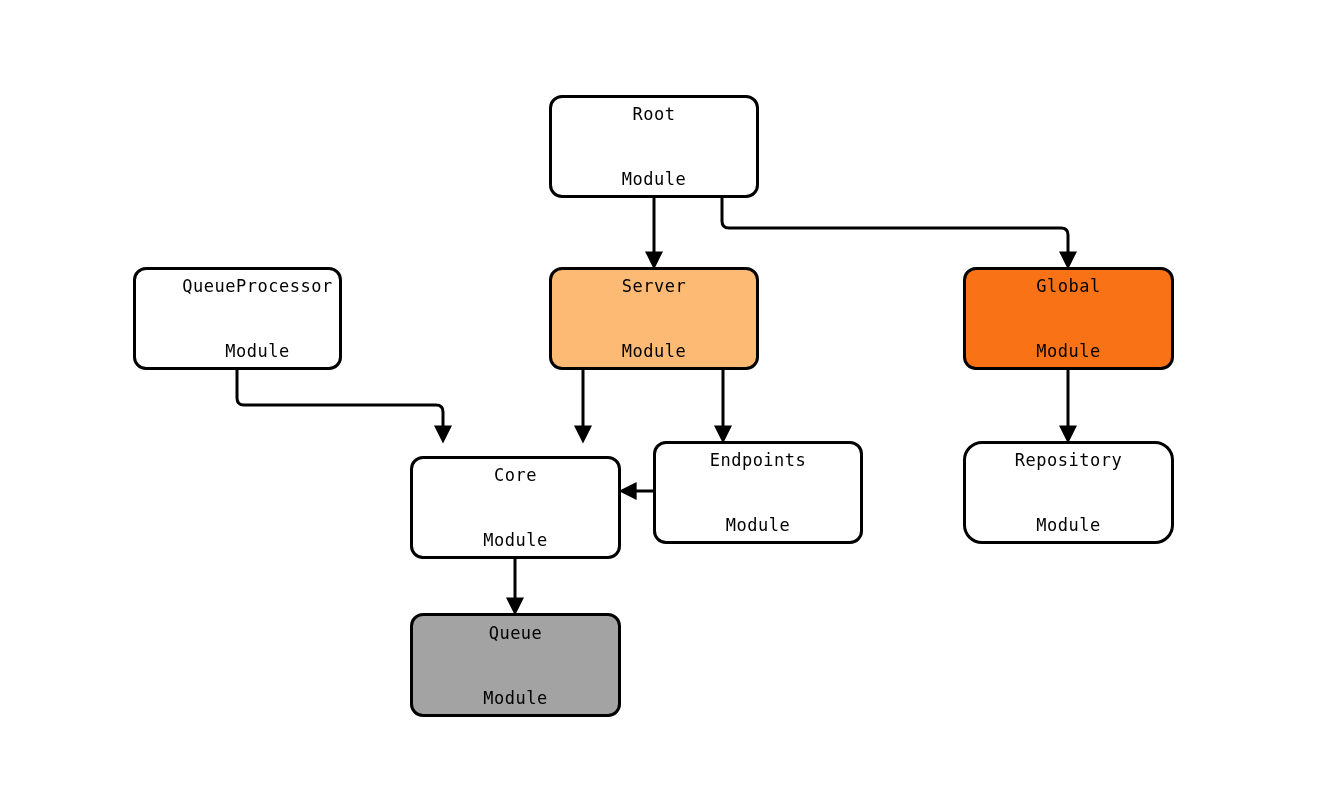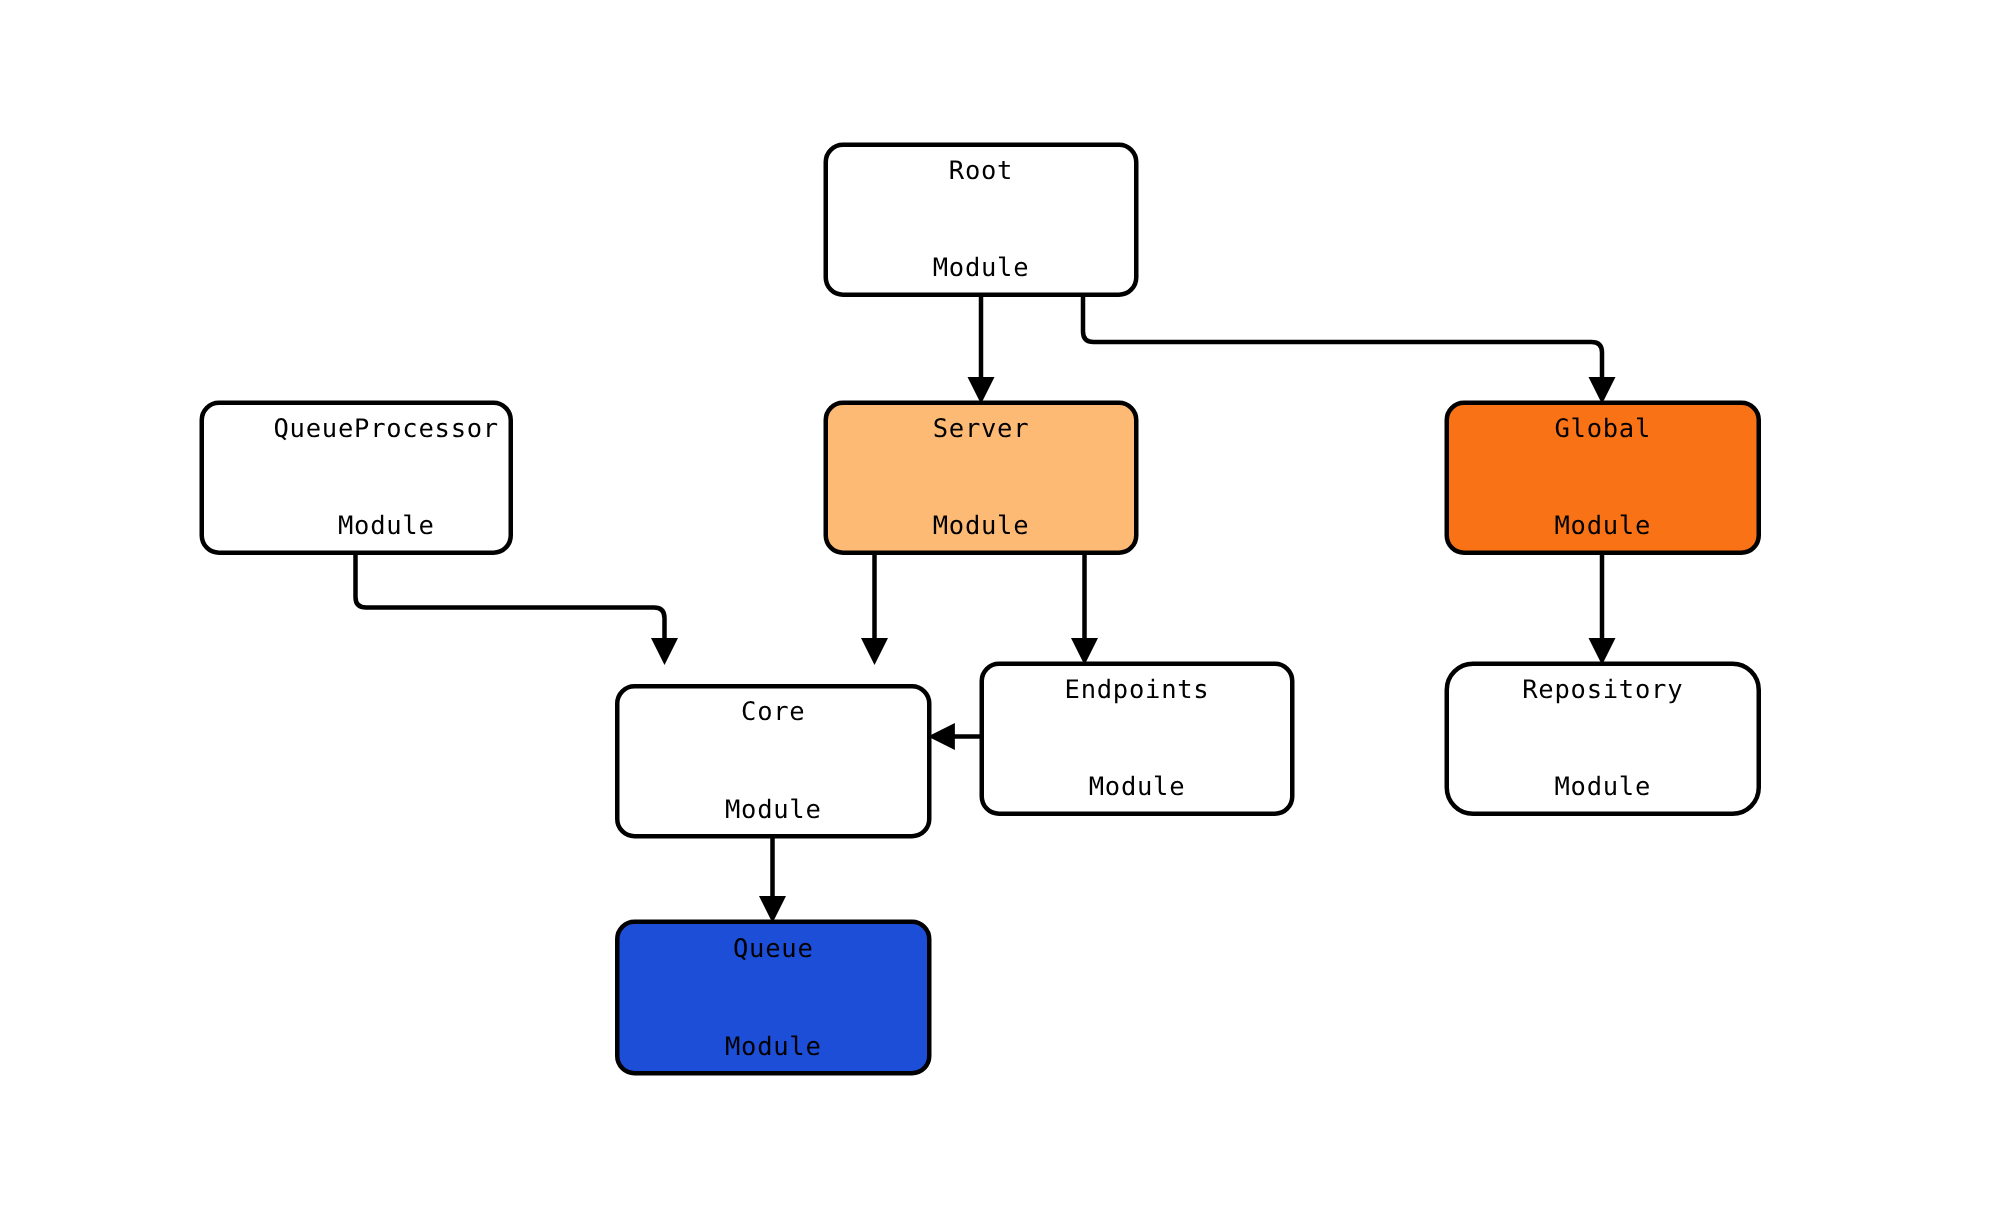--- a/index.html
+++ b/index.html
@@ -94,19 +94,19 @@
         <div class="node-line">Module</div>
       </div>
       <div class="node" style="left: 653px; top: 441px; width: 210px; height: 103px; border-color: rgb(0, 0, 0); border-width: 3px; background: rgb(255, 255, 255);">
         <div class="node-line">Endpoints</div>
         <div class="node-line">Module</div>
       </div>
       <div class="node" style="left: 963px; top: 441px; width: 211px; height: 103px; border-color: rgb(0, 0, 0); border-width: 3px; background: rgb(255, 255, 255); border-radius: 19px;">
         <div class="node-line">Repository</div>
         <div class="node-line">Module</div>
       </div>
-      <div class="node" style="left: 410px; top: 613px; width: 211px; height: 104px; border-color: rgb(0, 0, 0); border-width: 3px; background: #1d4ed8;">
+      <div class="node" style="left: 410px; top: 613px; width: 211px; height: 104px; border-color: rgb(0, 0, 0); border-width: 3px; background: #a3a3a3;">
         <div class="node-line">Queue</div>
         <div class="node-line">Module</div>
       </div>
     </div>
 
 </div>
 
 </body></html>

